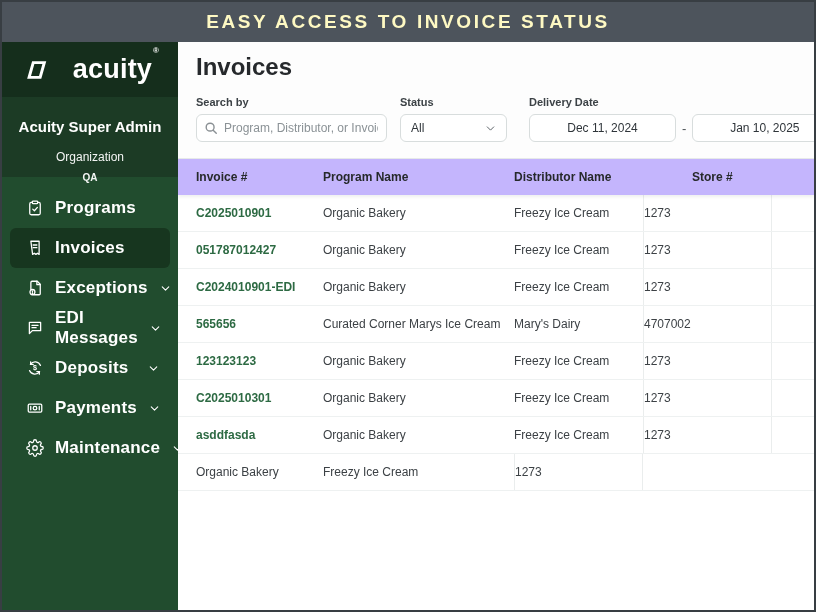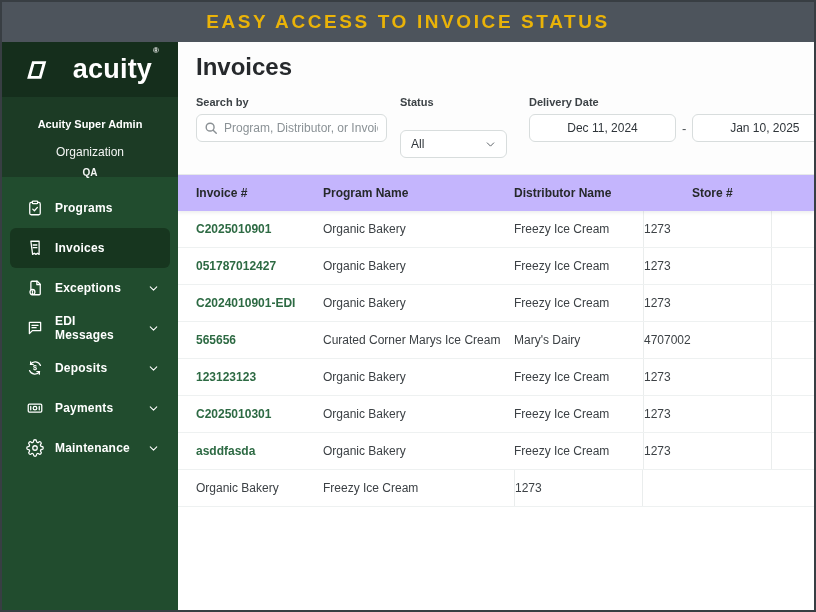--- a/index.html
+++ b/index.html
@@ -2,56 +2,56 @@
 <html><head>
 <meta charset="utf-8">
 <style>
   * { box-sizing: border-box; }
   html,body { margin:0; padding:0; background:#fff; }
   body { width:816px; height:612px; font-family:"Liberation Sans", sans-serif; overflow:hidden; }
   .screen { width:816px; height:612px; border:2px solid #383e43; display:flex; flex-direction:column; background:#fff; }
 
   
   .banner { flex:0 0 40px; background:#4d545c; display:flex; align-items:center; justify-content:center; }
-  .banner-title { color:#eab308; font-size:19px; font-weight:800; letter-spacing:2.6px; }
+  .banner-title { color:#fef9c3; font-size:19px; font-weight:800; letter-spacing:2.6px; }
 
   .body-row { flex:1; display:flex; min-height:0; }
 
   
   .sidebar { flex:0 0 176px; width:176px; display:flex; flex-direction:column; background:#214c2e; }
   .logo-area { height:55px; background:#152e1c; display:flex; align-items:center; justify-content:center; gap:23px; }
   .brand-name { color:#fff; font-size:27px; font-weight:700; letter-spacing:.2px; line-height:1; }
   .brand-reg { color:#fff; font-size:8px; vertical-align:top; position:relative; top:-9px; left:1px; }
   .account-area { height:80px; background:#1c3b25; color:#fff; text-align:center; padding-top:21px; }
-  .account-name { font-size:11px; font-weight:700; }
+  .account-name { font-size:15px; font-weight:700; }
   .account-org { font-size:12px; font-weight:400; margin-top:15px; opacity:.95; }
   .account-qa { font-size:10px; font-weight:600; margin-top:8px; opacity:.95; }
   .nav { flex:1; padding-top:11px; }
   .nav-item { height:40px; margin:0 8px; display:flex; align-items:center; gap:11px; padding:0 10px 0 16px; color:#fff; border-radius:6px; cursor:pointer; }
   .nav-item.active { background:#17361f; }
   .nav-icon { flex:0 0 18px; display:flex; align-items:center; }
   .nav-icon svg { stroke:#fff; fill:none; stroke-width:1.7; stroke-linecap:round; stroke-linejoin:round; }
-  .nav-label { font-size:12px; font-weight:600; letter-spacing:.2px; }
+  .nav-label { font-size:17px; font-weight:600; letter-spacing:.2px; }
   .nav-chevron { margin-left:auto; display:flex; }
   .nav-chevron svg { stroke:#fff; fill:none; stroke-width:2; stroke-linecap:round; stroke-linejoin:round; }
 
   
   .main { flex:1; min-width:0; display:flex; flex-direction:column; background:#fff; overflow:hidden; }
   .filters-panel { padding:10px 0 16px 18px; border-bottom:1px solid #e7eaea; background:#fdfdfd; }
   .page-title { font-size:24px; font-weight:800; color:#26292c; line-height:30px; margin-bottom:14px; }
   .filters-row { display:flex; align-items:stretch; }
   .fgroup { display:flex; flex-direction:column; }
   .flabel { font-size:11px; font-weight:700; color:#3c4246; margin-bottom:6px; }
   .finput { height:28px; border:1px solid #d8dddd; border-radius:6px; background:#fff; font-size:12px; color:#2f353a; font-family:"Liberation Sans", sans-serif; }
   .search-wrap { position:relative; width:191px; }
   .search-wrap svg { position:absolute; left:8px; top:7px; stroke:#8a9094; fill:none; stroke-width:1.6; stroke-linecap:round; }
   .search-input { width:191px; padding:0 8px 0 27px; outline:none; }
   .search-input::placeholder { color:#8b9296; }
   .status-group { margin-left:13px; }
-  .status-select { width:107px; display:flex; align-items:center; justify-content:space-between; padding:0 9px 0 10px; cursor:pointer;margin-top:16px; }
+  .status-select { width:107px; display:flex; align-items:center; justify-content:space-between; padding:0 9px 0 10px; cursor:pointer; }
   .status-select svg { stroke:#5a6166; fill:none; stroke-width:1.8; stroke-linecap:round; stroke-linejoin:round; }
   .filters-divider { width:1px; background:#e3e7e7; margin:0 8px 0 14px; }
   .date-row { display:flex; align-items:center; }
   .date-input { padding:0 10px; outline:none;text-align:center; }
   .date-from { width:147px; }
   .date-sep { color:#4a5054; font-size:13px; margin:0 6px; }
   .date-to { width:145px; }
 
   
   .table-header { display:grid; grid-template-columns:127px 191px 129px 129px 1fr; padding-left:18px; height:36px; align-items:center; background:#c4b5fd; box-shadow:0 2px 3px rgba(40,50,50,.08); position:relative; z-index:1; }

